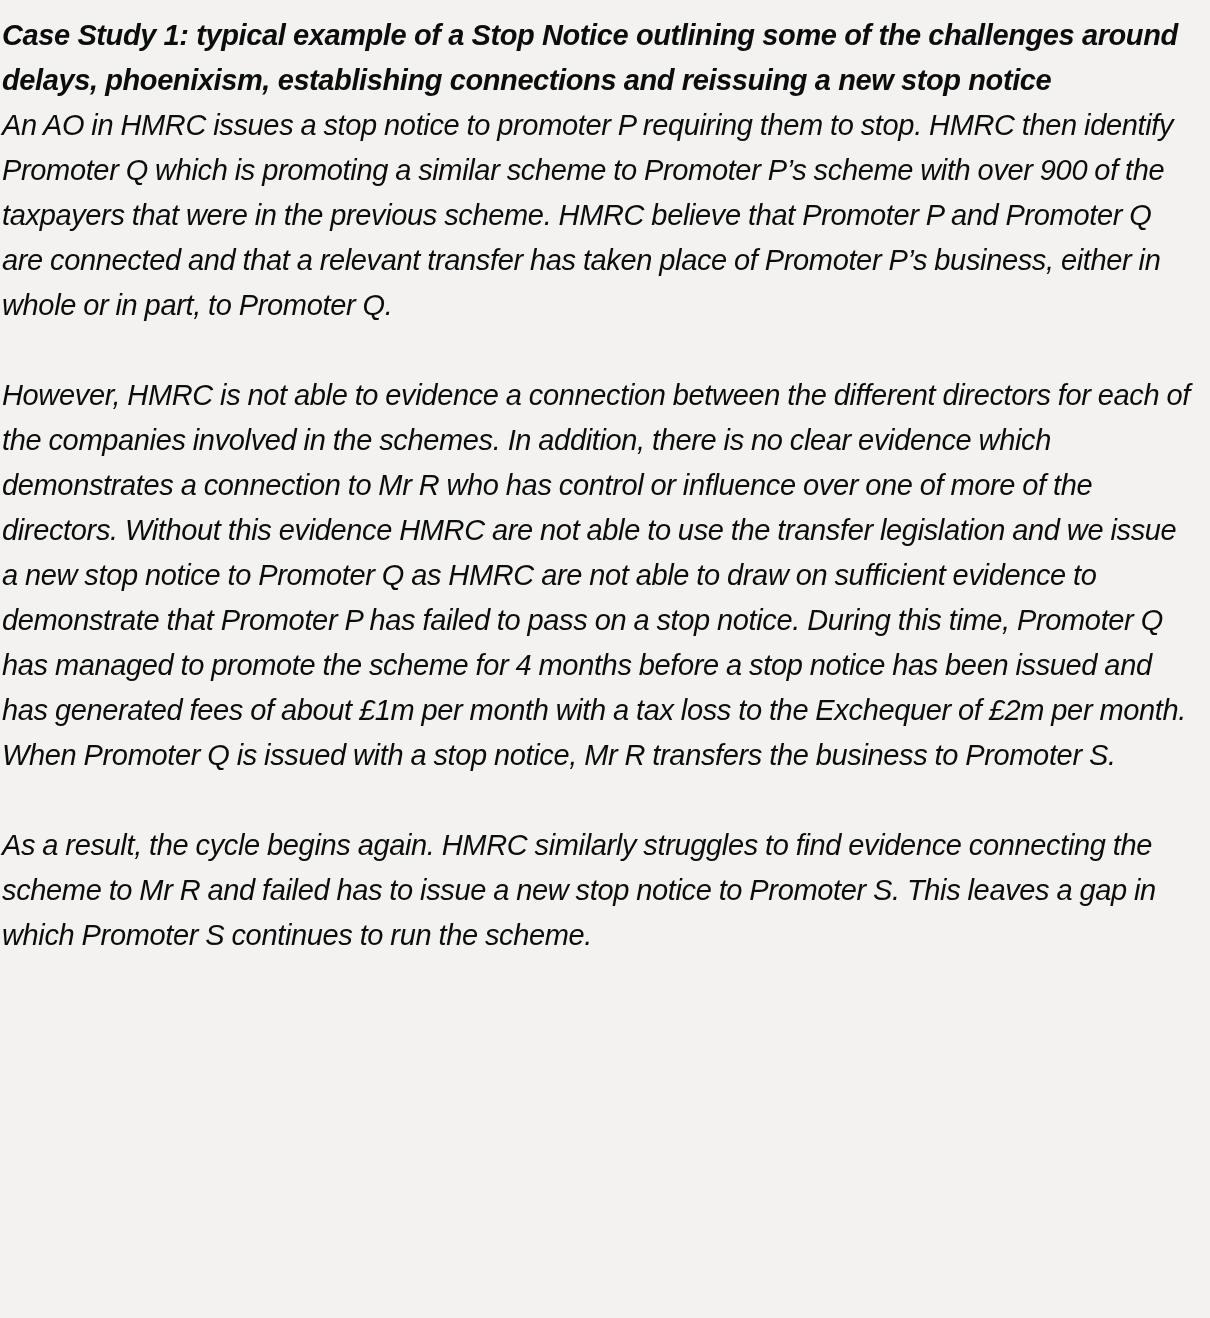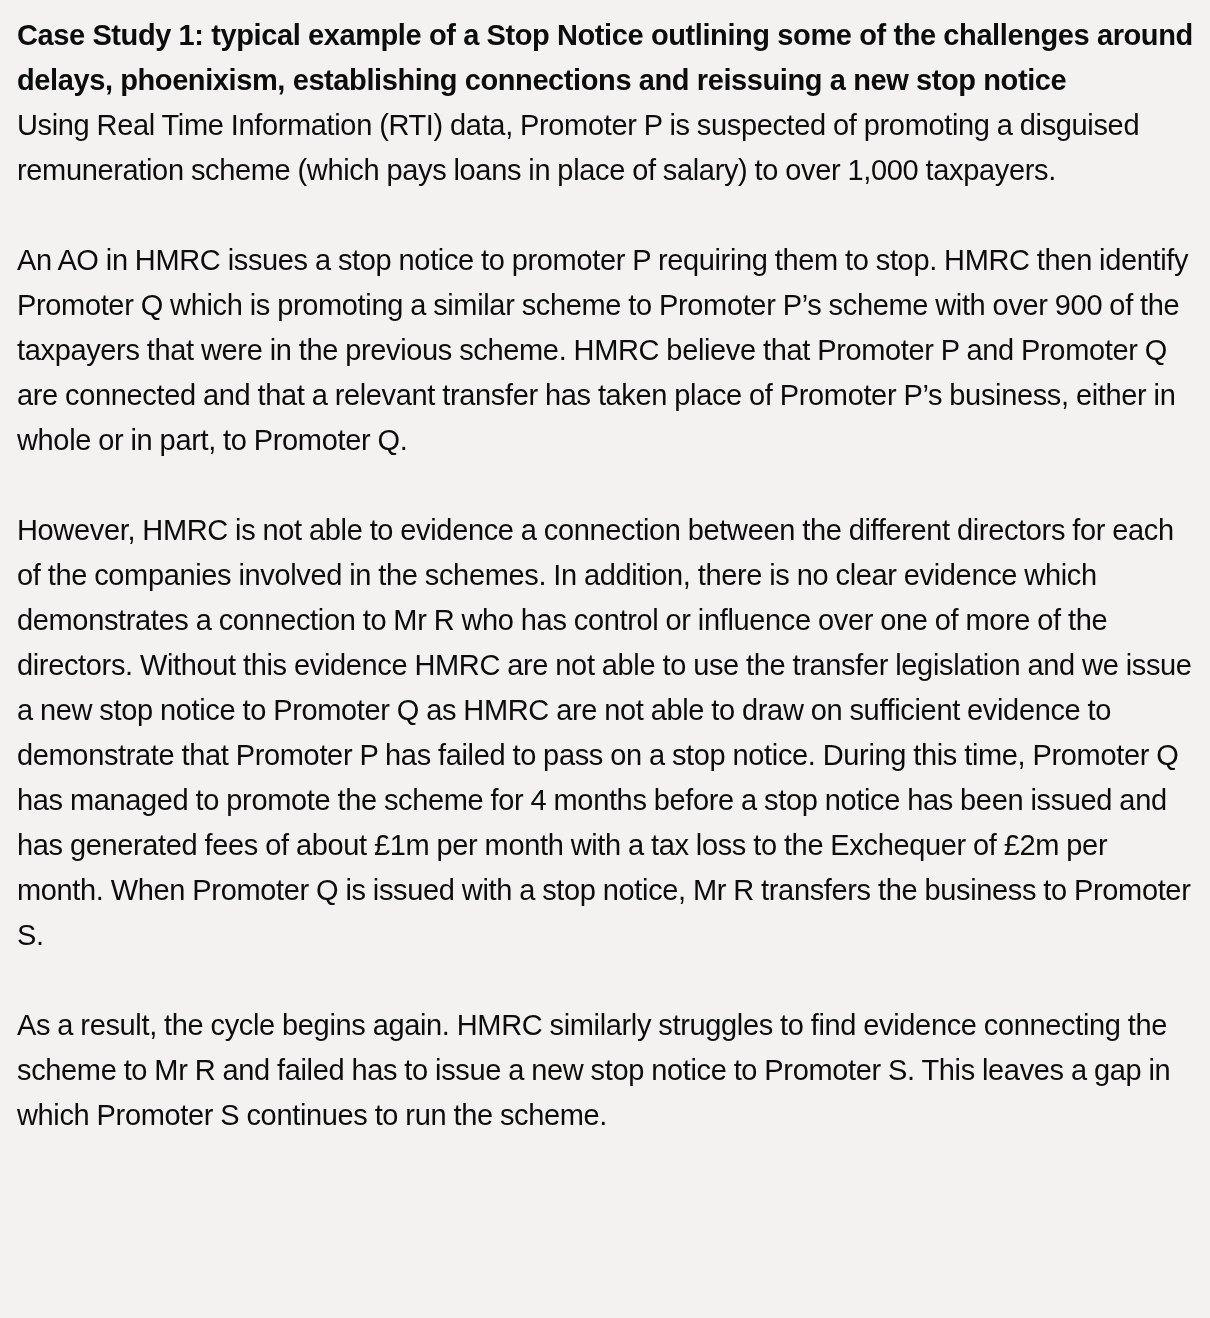--- a/index.html
+++ b/index.html
@@ -10,21 +10,22 @@
     body {
       width: 1210px;
       height: 1318px;
       overflow: hidden;
       color: #0b0c0c;
       font-family: "Liberation Sans", sans-serif;
     }
     .inset {
       box-sizing: border-box;
       width: 1204px;
-      padding: 13px 8px 0 17px;
+      padding: 13px 8px 0 2px;
+      font-style: italic;
     }
     .case-heading {
       margin: 0;
       font-weight: bold;
       font-size: 29px;
       line-height: 45px;
       letter-spacing: -0.4px;
     }
     .para {
       margin: 0 0 45px 0;
@@ -33,17 +34,16 @@
       letter-spacing: -0.35px;
       word-spacing: -0.5px;
     }
     .para:last-child { margin-bottom: 0; }
   </style>
 </head>
 <body>
 
 <div class="inset">
   <h3 class="case-heading">Case Study 1: typical example of a Stop Notice outlining some of the challenges around delays, phoenixism, establishing connections and reissuing a new stop notice</h3>
-  <p class="para">Using Real Time Information (RTI) data, Promoter P is suspected of promoting a disguised remuneration scheme (which pays loans in place of salary) to over 1,000 taxpayers.</p>
   <p class="para">An AO in HMRC issues a stop notice to promoter P requiring them to stop. HMRC then identify Promoter Q which is promoting a similar scheme to Promoter P’s scheme with over 900 of the taxpayers that were in the previous scheme. HMRC believe that Promoter P and Promoter Q are connected and that a relevant transfer has taken place of Promoter P’s business, either in whole or in part, to Promoter Q.</p>
   <p class="para">However, HMRC is not able to evidence a connection between the different directors for each of the companies involved in the schemes. In addition, there is no clear evidence which demonstrates a connection to Mr R who has control or influence over one of more of the directors. Without this evidence HMRC are not able to use the transfer legislation and we issue a new stop notice to Promoter Q as HMRC are not able to draw on sufficient evidence to demonstrate that Promoter P has failed to pass on a stop notice. During this time, Promoter Q has managed to promote the scheme for 4 months before a stop notice has been issued and has generated fees of about £1m per month with a tax loss to the Exchequer of £2m per month. When Promoter Q is issued with a stop notice, Mr R transfers the business to Promoter S.</p>
   <p class="para">As a result, the cycle begins again. HMRC similarly struggles to find evidence connecting the scheme to Mr R and failed has to issue a new stop notice to Promoter S. This leaves a gap in which Promoter S continues to run the scheme.</p>
 </div>
 
 </body></html>

